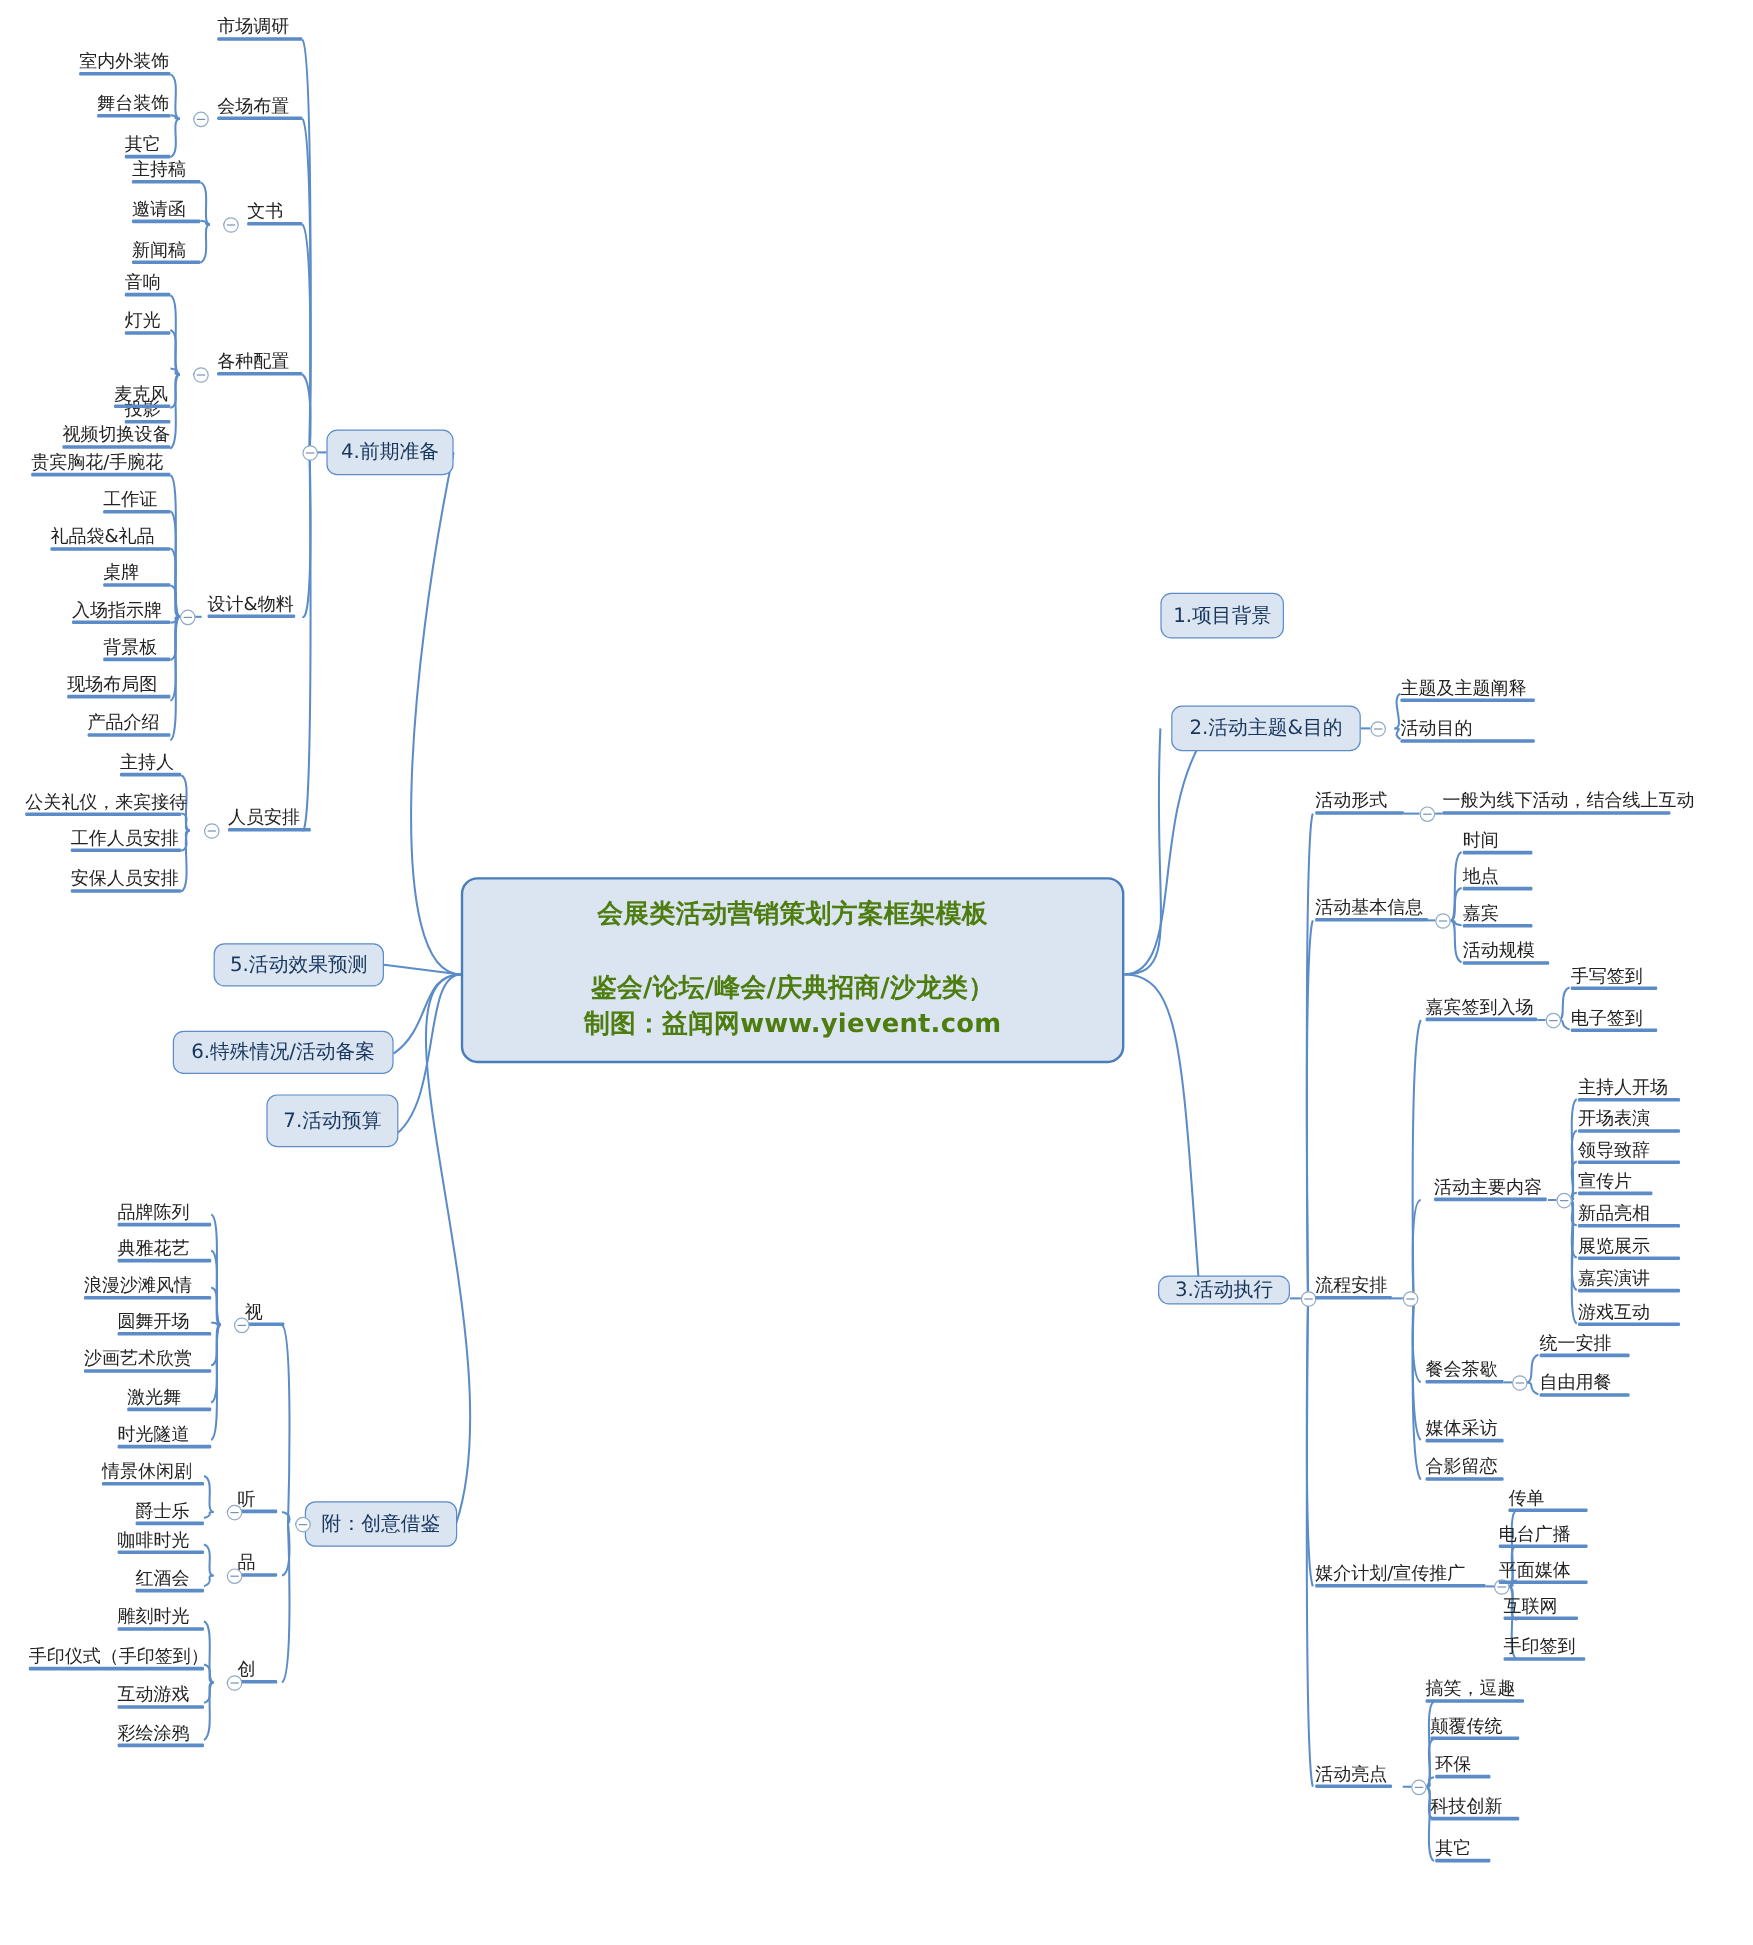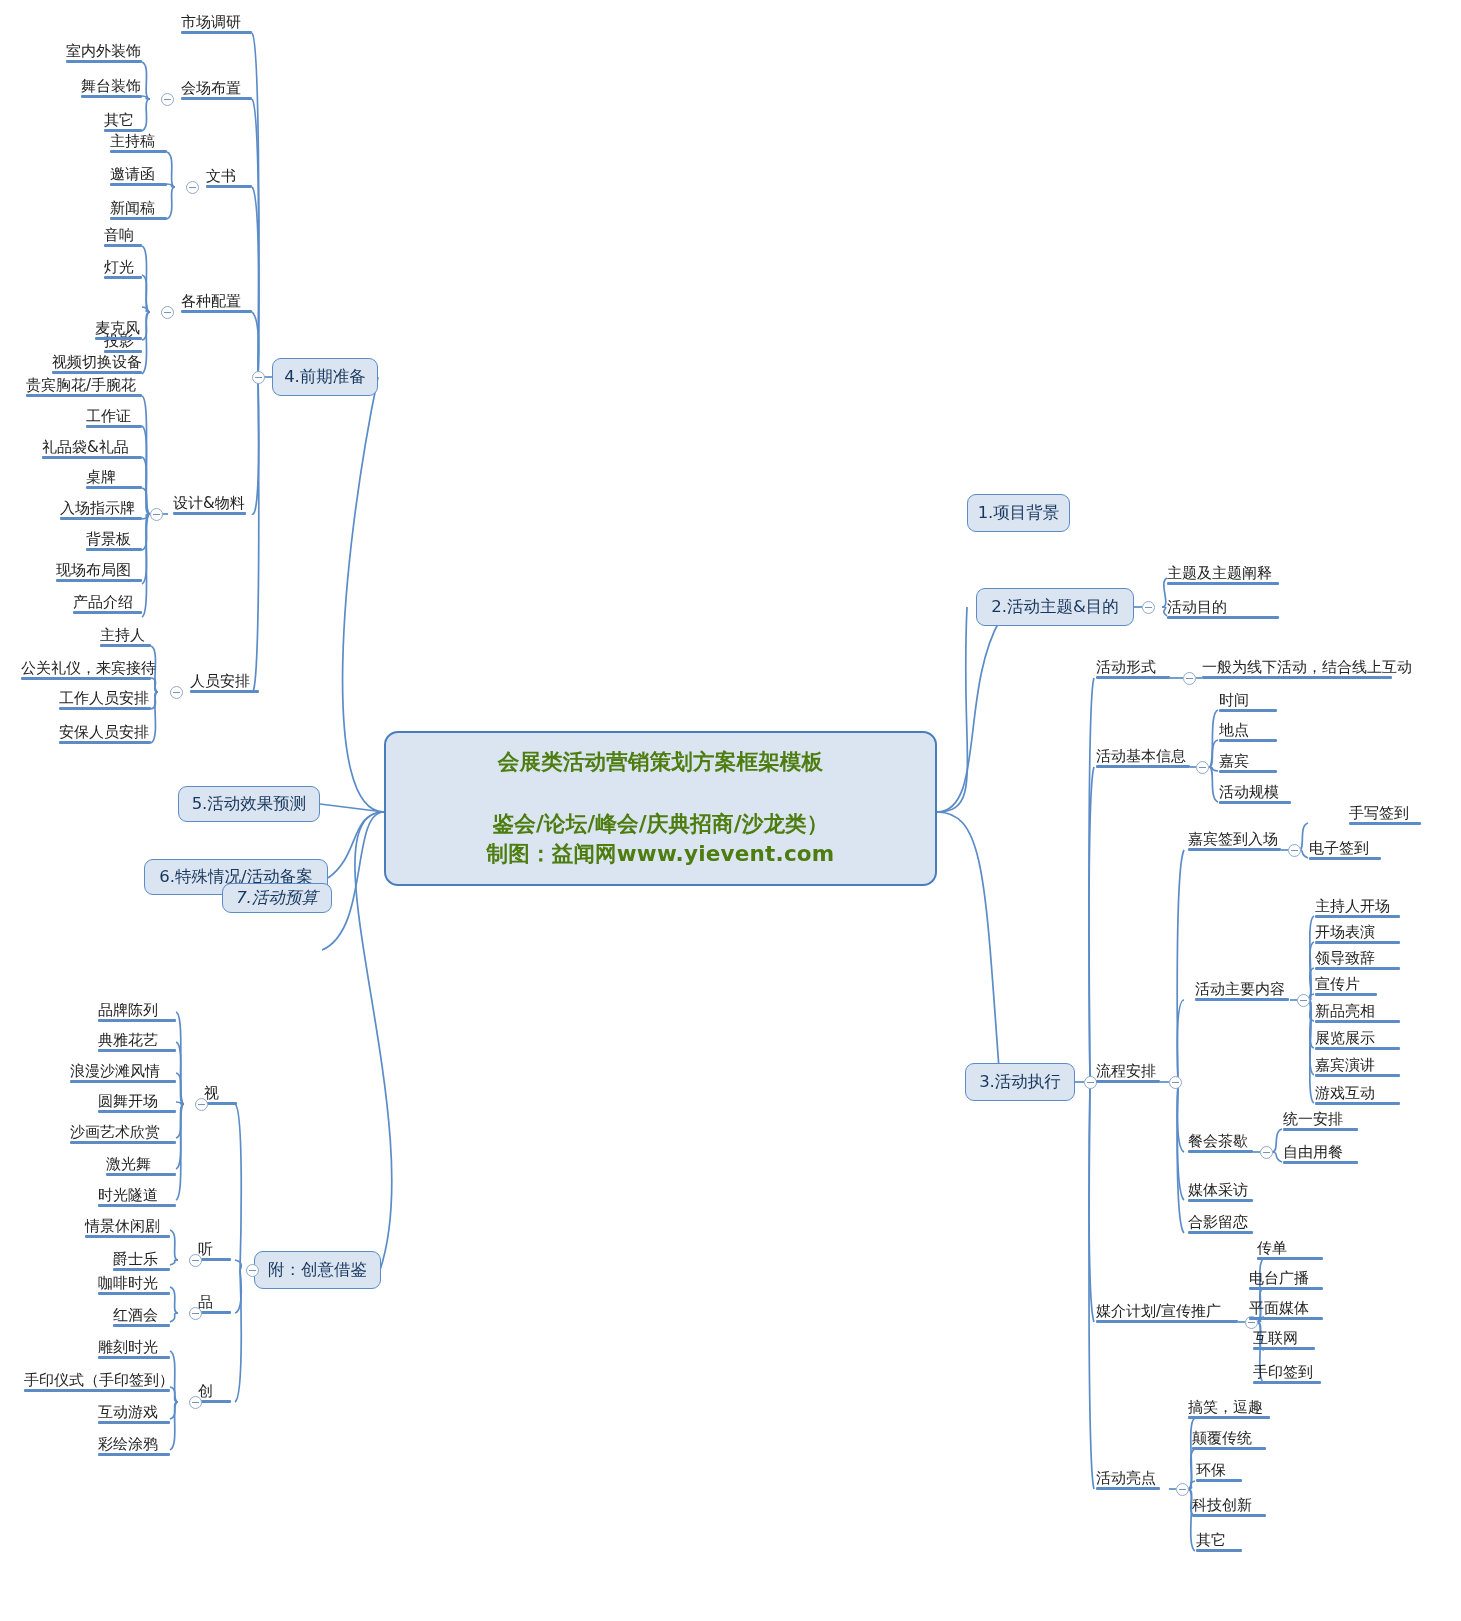--- a/index.html
+++ b/index.html
@@ -231,31 +231,31 @@
       <span>鉴会/论坛/峰会/庆典招商/沙龙类）</span><br>
       <span>制图：益闻网www.yievent.com</span>
     </div>
   </div>
 
   <div class="box-node" style="left:967px;top:494px;width:103px;height:38px;">1.项目背景</div>
 
   <div class="box-node" style="left:976px;top:588px;width:158px;height:38px;">2.活动主题&amp;目的</div>
   <div class="toggle" style="left:1142px;top:601px;"></div>
 
-  <div class="box-node" style="left:965px;top:1063px;width:110px;height:38px;">3.活动执行</div>
+  <div class="box-node" style="left:965px;top:1063px;width:110px;height:24px;">3.活动执行</div>
   <div class="toggle" style="left:1084px;top:1076px;"></div>
 
   <div class="box-node" style="left:272px;top:358px;width:106px;height:38px;">4.前期准备</div>
   <div class="toggle" style="left:252px;top:371px;"></div>
 
   <div class="box-node" style="left:178px;top:786px;width:142px;height:36px;">5.活动效果预测</div>
 
   <div class="box-node" style="left:144px;top:859px;width:184px;height:36px;">6.特殊情况/活动备案</div>
 
-  <div class="box-node" style="left:222px;top:883px;width:110px;height:30px;font-style:italic;">7.活动预算</div>
+  <div class="box-node" style="left:222px;top:912px;width:110px;height:44px;">7.活动预算</div>
 
   <div class="box-node" style="left:254px;top:1251px;width:127px;height:38px;">附：创意借鉴</div>
   <div class="toggle" style="left:246px;top:1264px;"></div>
 
   <div class="u-node" style="left:1167px;top:566px;">
     <span>主题及主题阐释</span><span class="ul" style="width:112px;"></span>
   </div>
   <div class="u-node" style="left:1167px;top:600px;">
     <span>活动目的</span><span class="ul" style="width:112px;"></span>
   </div>
@@ -287,21 +287,21 @@
 
   <div class="u-node" style="left:1096px;top:1064px;">
     <span>流程安排</span><span class="ul" style="width:64px;"></span>
   </div>
   <div class="toggle" style="left:1169px;top:1076px;"></div>
 
   <div class="u-node" style="left:1188px;top:832px;">
     <span>嘉宾签到入场</span><span class="ul" style="width:93px;"></span>
   </div>
   <div class="toggle" style="left:1288px;top:844px;"></div>
-  <div class="u-node" style="left:1309px;top:806px;margin-left:40px;">
+  <div class="u-node" style="left:1309px;top:806px;">
     <span>手写签到</span><span class="ul" style="width:72px;"></span>
   </div>
   <div class="u-node" style="left:1309px;top:841px;">
     <span>电子签到</span><span class="ul" style="width:72px;"></span>
   </div>
 
   <div class="u-node" style="left:1195px;top:982px;">
     <span>活动主要内容</span><span class="ul" style="width:94px;"></span>
   </div>
   <div class="toggle" style="left:1297px;top:994px;"></div>

